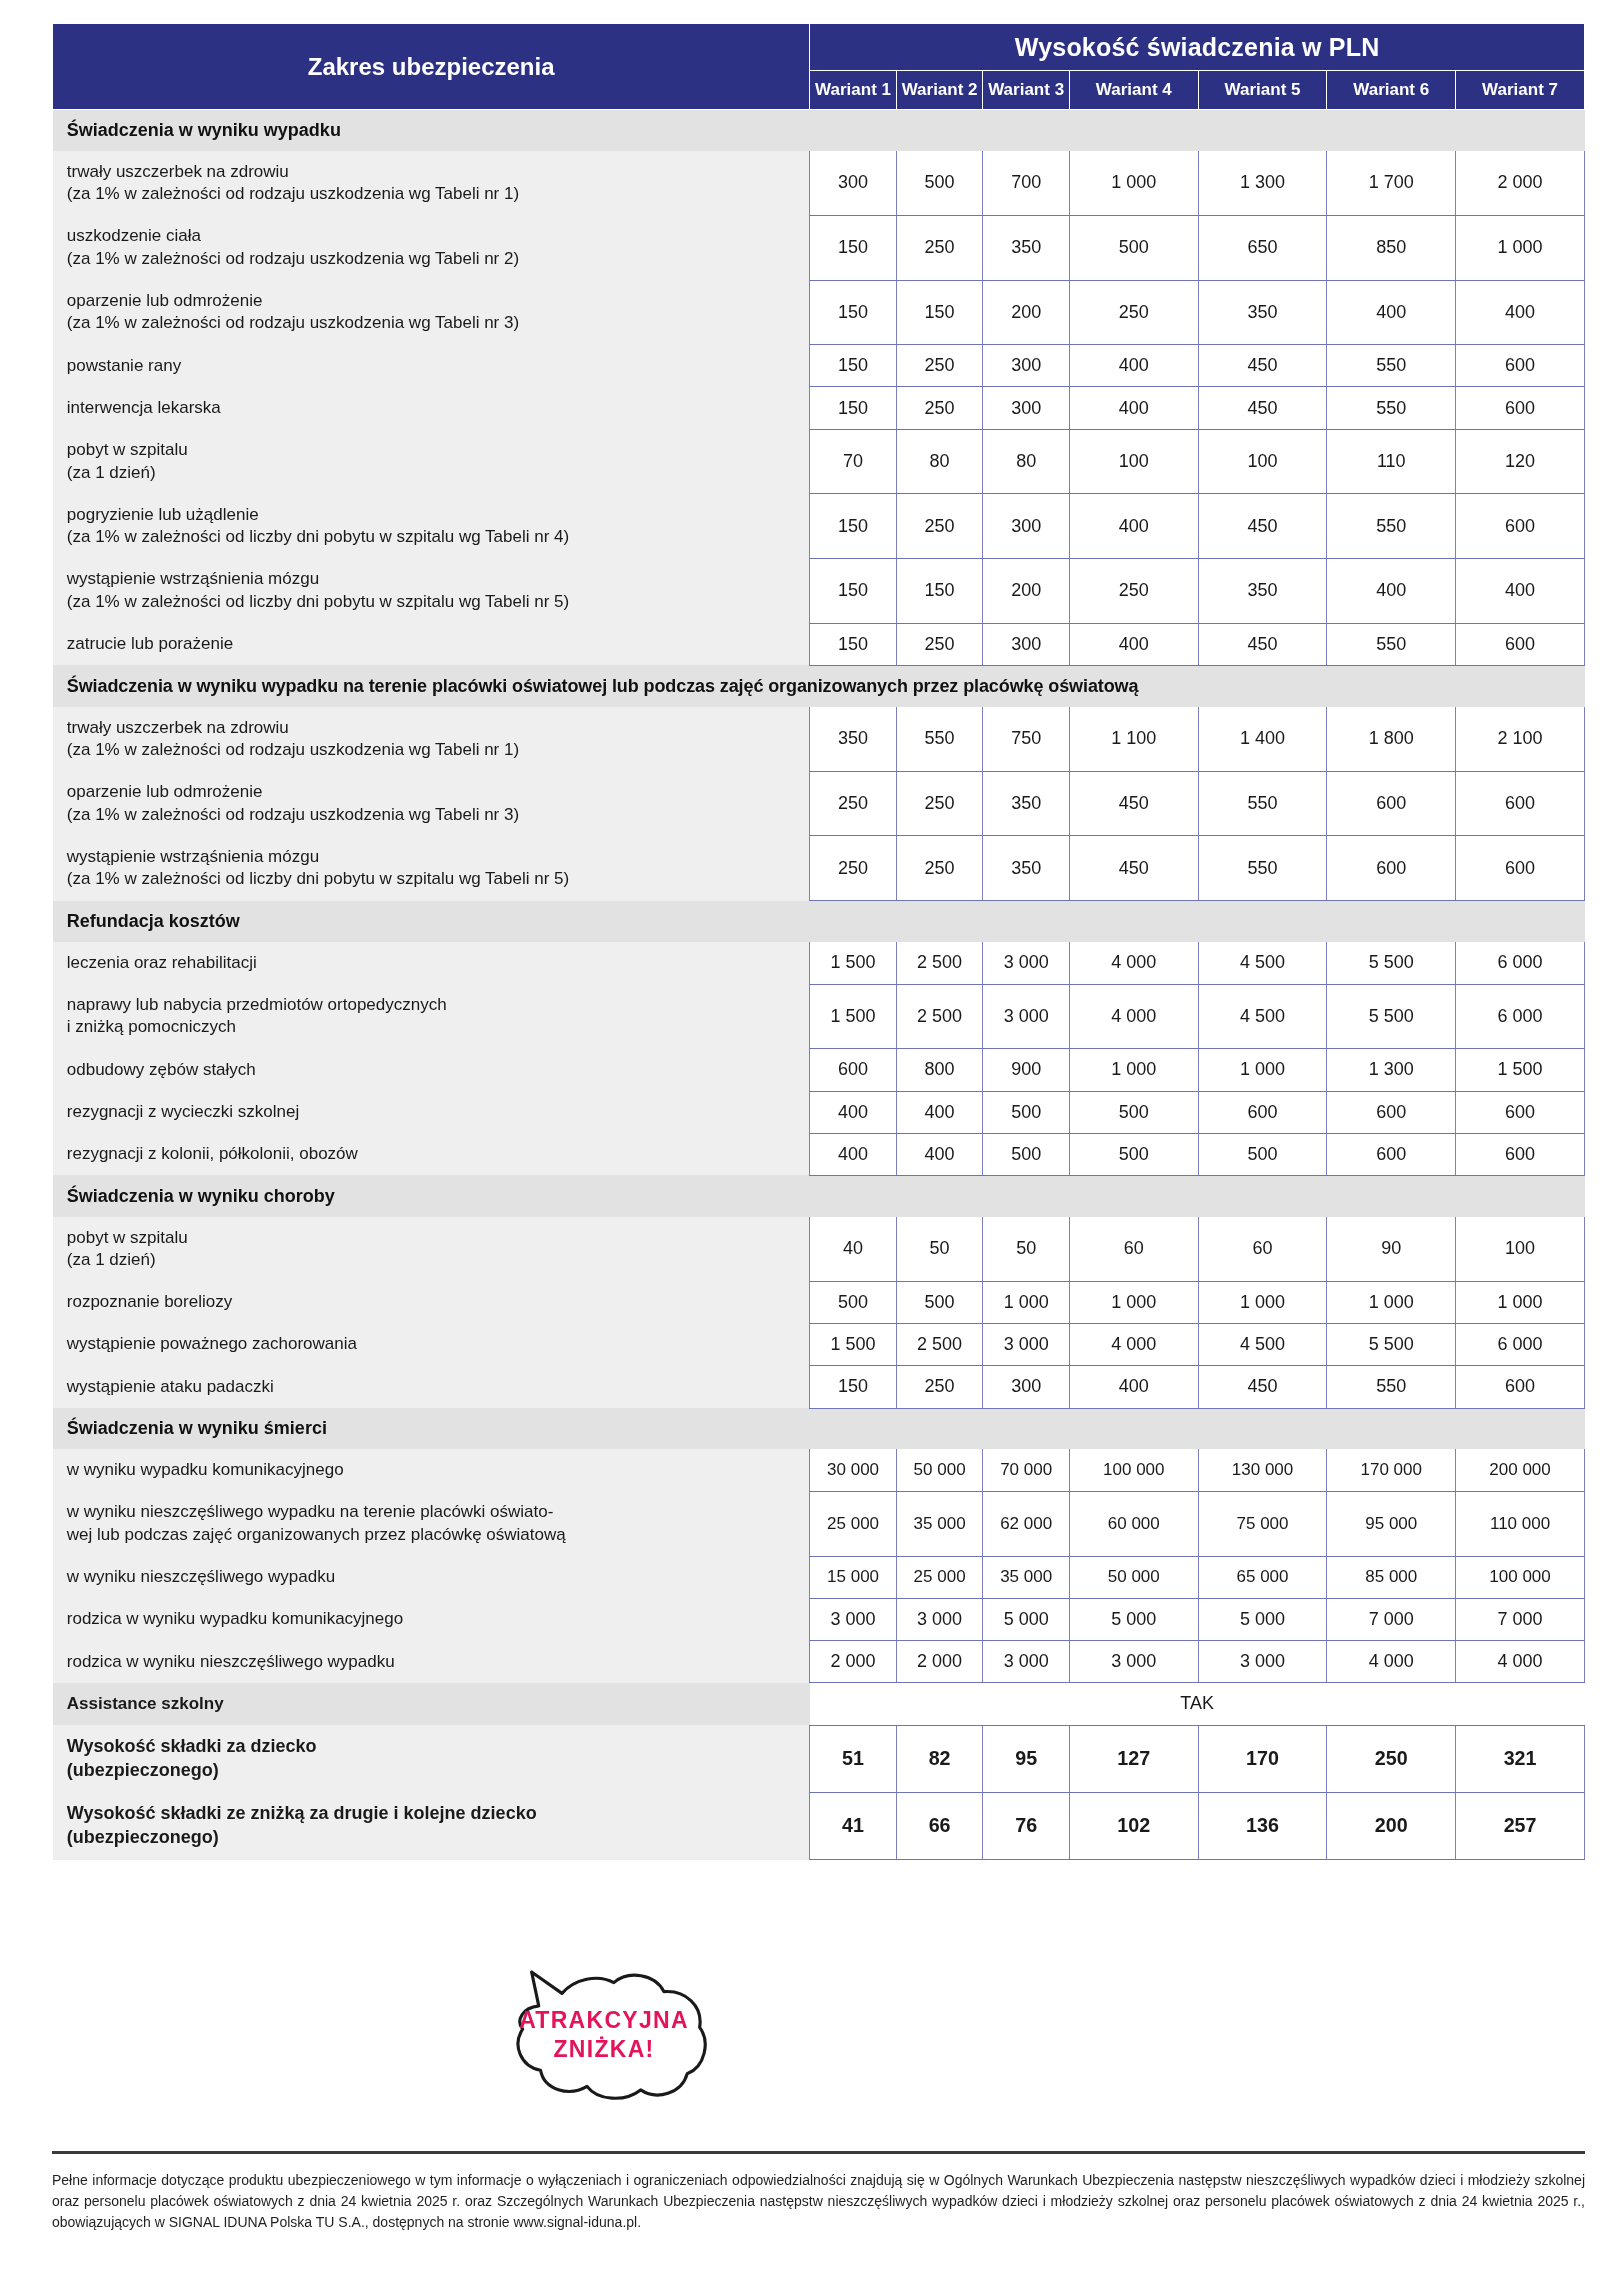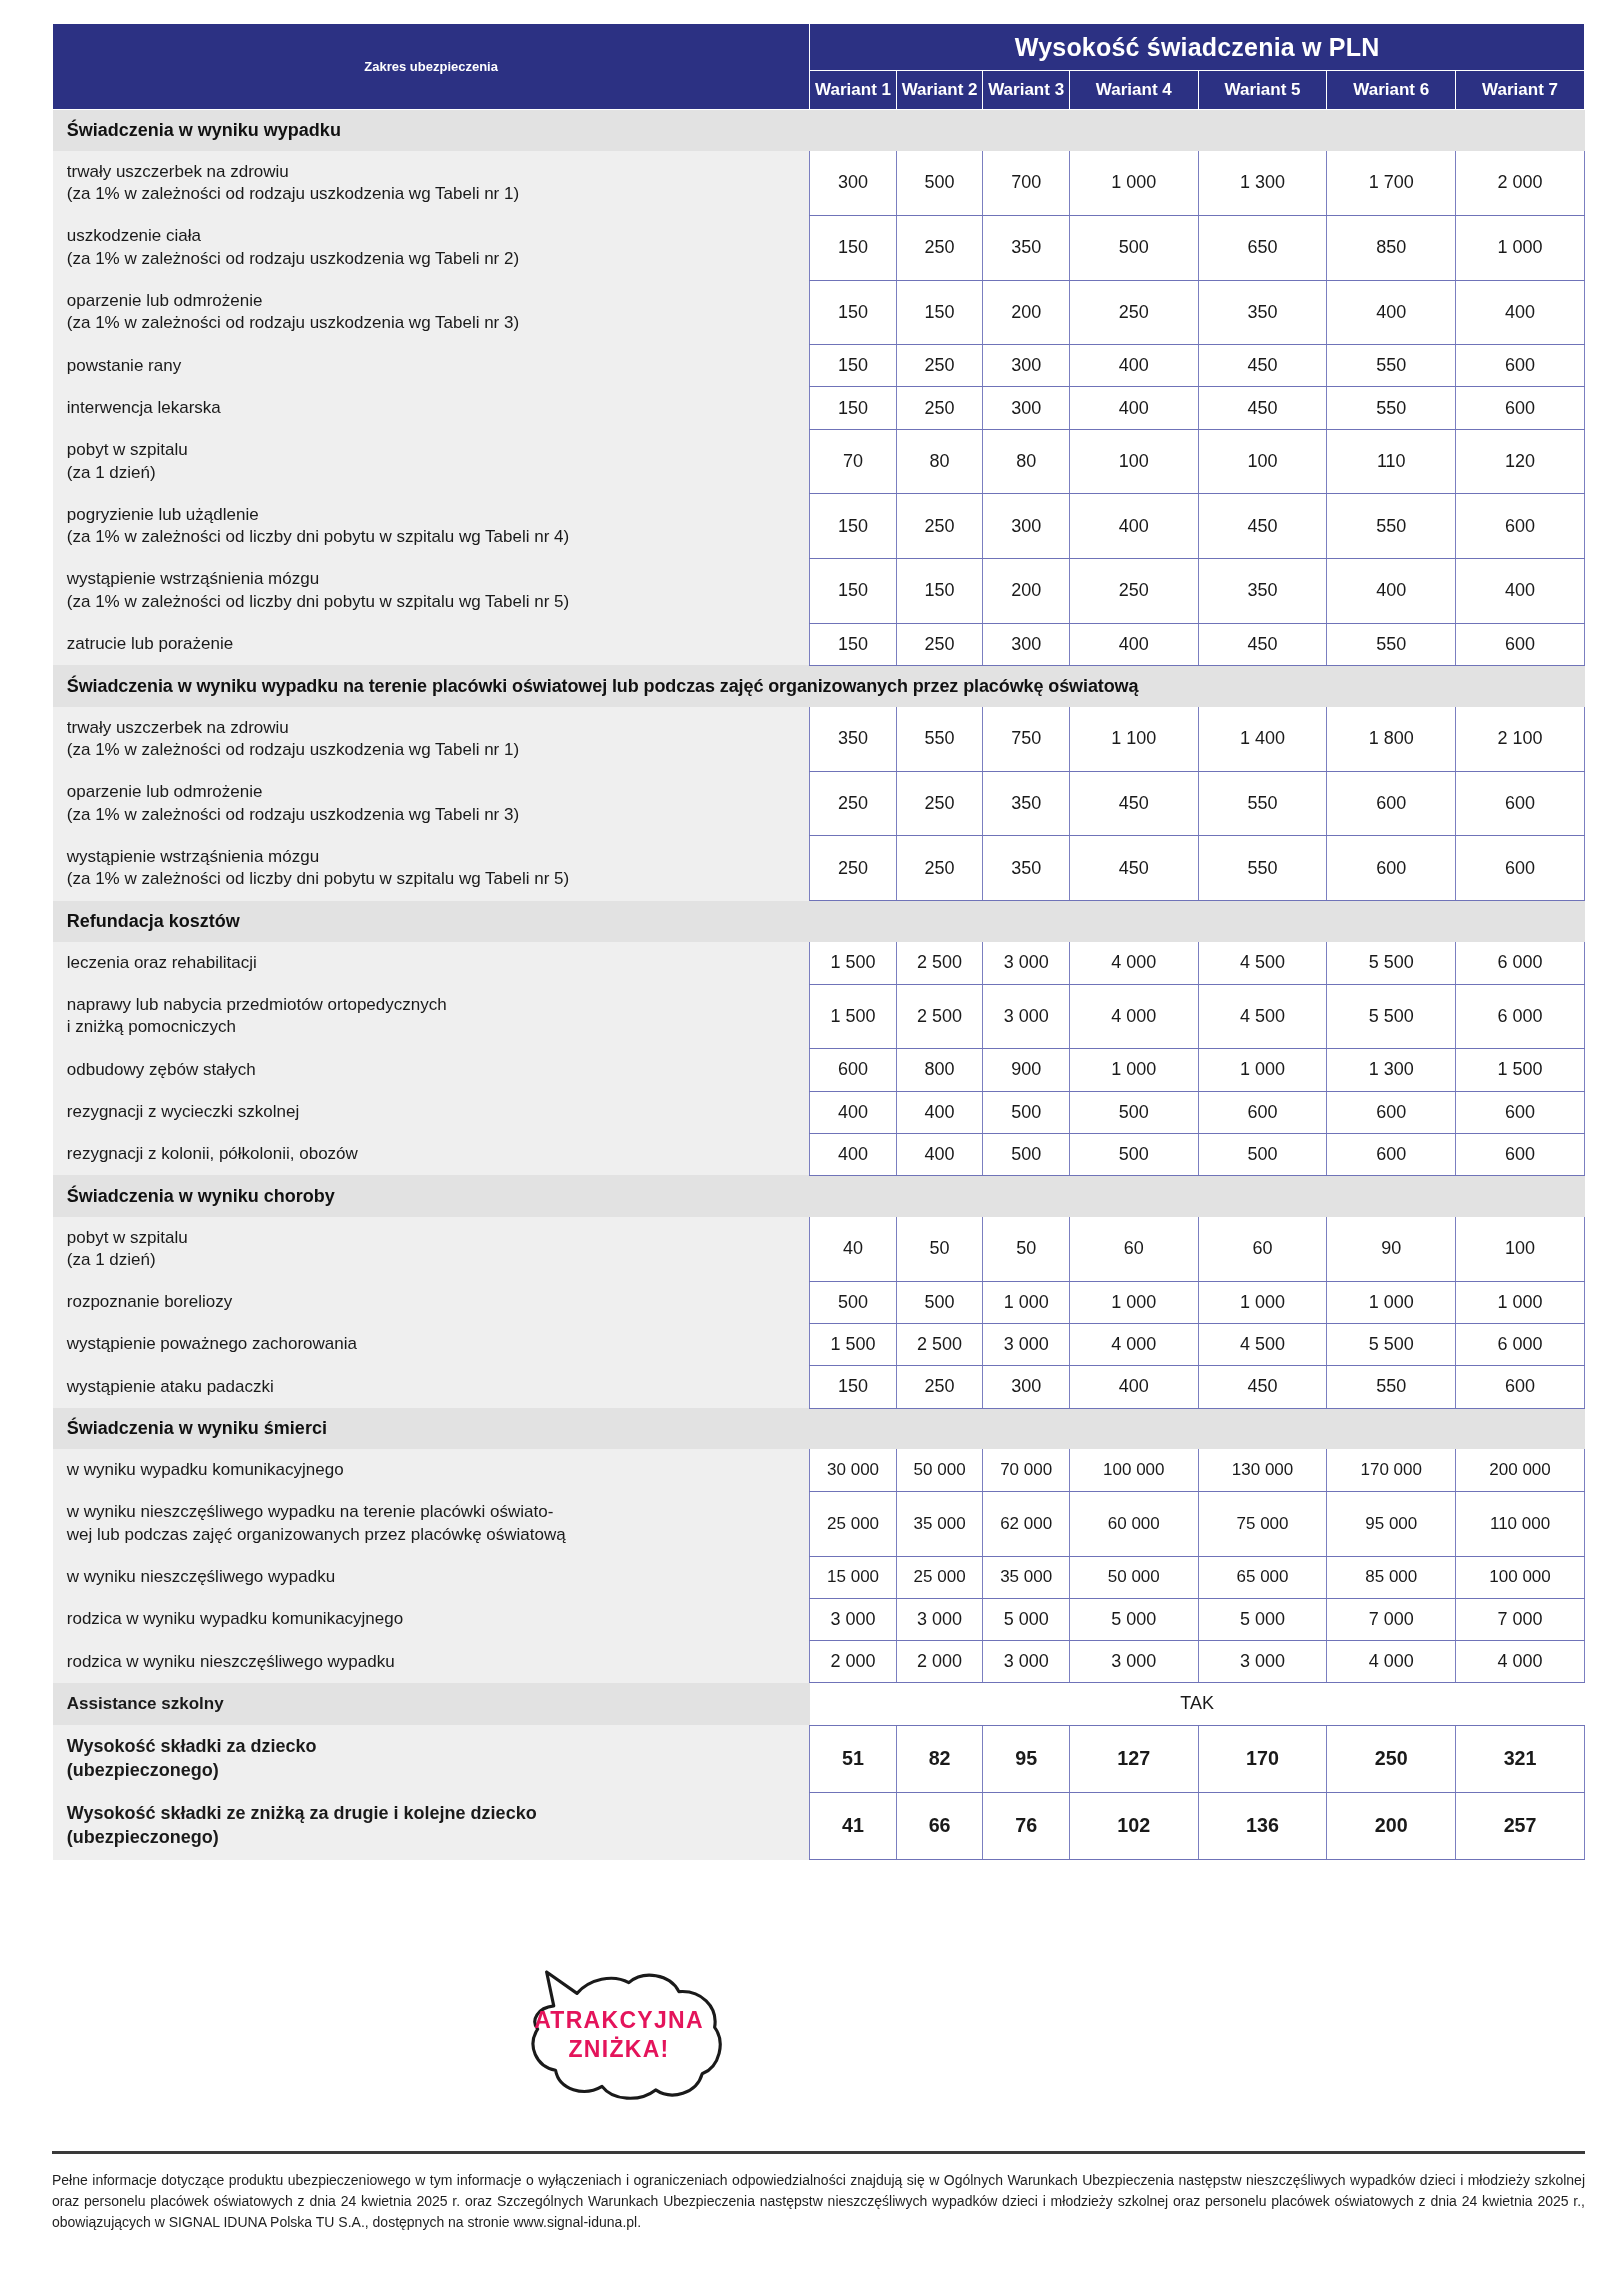--- a/index.html
+++ b/index.html
@@ -31,21 +31,21 @@
 
   
   .hdr-scope, .hdr-amount, .hdr-variant {
     background: #2c3183;
     color: #ffffff;
     font-weight: bold;
     text-align: center;
     border: 1.8px solid #ffffff;
     vertical-align: middle;
   }
-  .hdr-scope { font-size: 13px; height: 86px; }
+  .hdr-scope { font-size: 24px; height: 86px; }
   .hdr-amount { font-size: 25px; height: 47px; letter-spacing: 0.2px; }
   .hdr-variant { font-size: 17px; height: 39px; }
 
   
   td.section {
     background: #e2e2e2;
     font-weight: bold;
     font-size: 18px;
     color: #111111;
     padding: 9.9px 12.5px 9.9px 14.3px;
@@ -94,21 +94,21 @@
     vertical-align: middle;
     border-top: 0.9px solid #6f73b8;
     border-bottom: 0.9px solid #6f73b8;
     color: #1a1a1a;
   }
   tr.assist td.label { font-weight: bold; background: #e2e2e2; }
 
   
   .bubble-wrap {
     position: absolute;
-    left: 507px;
+    left: 492px;
     top: 1963px;
     width: 224px;
     height: 143px;
   }
   .bubble-wrap svg { display: block; }
   .bubble-txt {
     position: absolute;
     left: 0; top: 0;
     width: 224px; height: 143px;
     display: flex;

